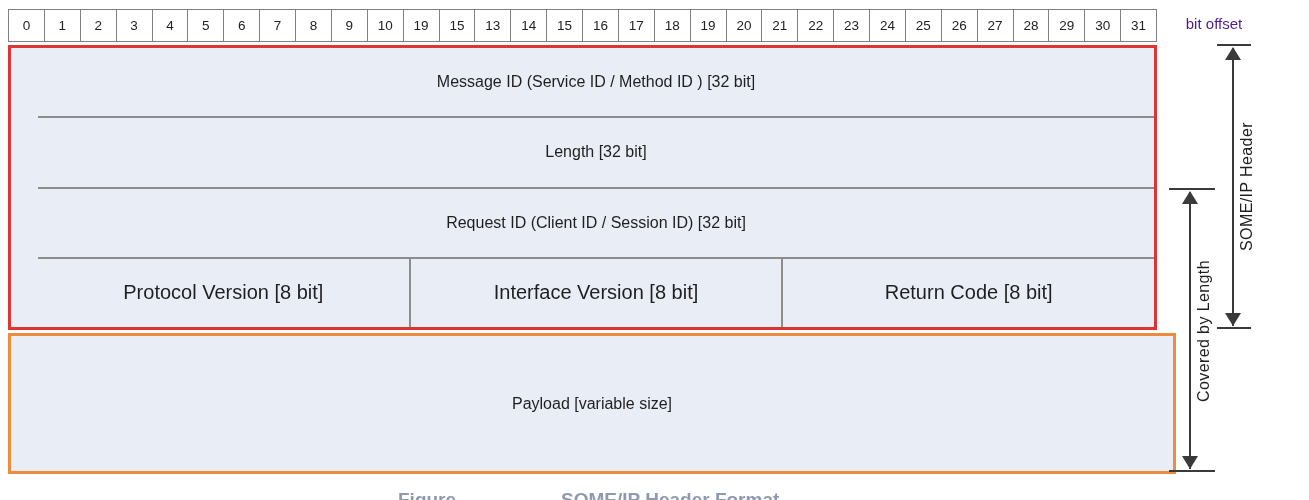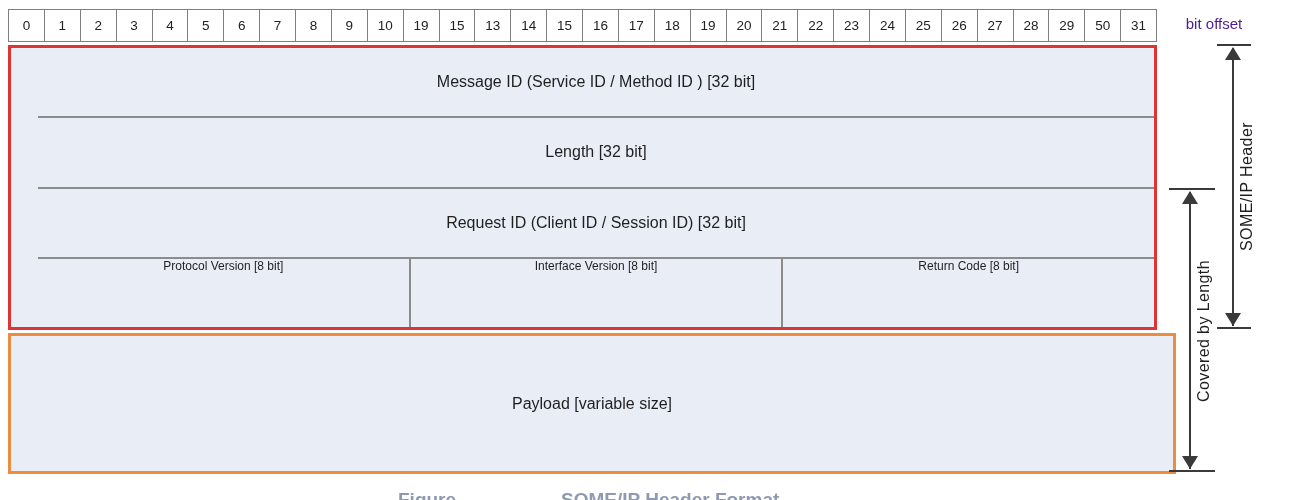--- a/index.html
+++ b/index.html
@@ -37,22 +37,22 @@
     border:3px solid var(--header-border);background:var(--cell-fill);
     display:flex;flex-direction:column;padding-left:27px;
   }
   .hrow{
     flex:1;display:flex;align-items:center;justify-content:center;
     font-size:16px;
   }
   .hrow + .hrow{border-top:2px solid var(--separator);}
   .hrow.cells{padding:0;}
   .hcell{
-    flex:1;display:flex;justify-content:center;height:100%;
-    font-size:12px;
+    flex:1;display:flex;align-items:center;justify-content:center;height:100%;
+    font-size:20px;
   }
   .hcell + .hcell{border-left:2px solid var(--separator);}
   
   .payload-box{
     position:absolute;left:8px;top:333px;width:1168px;height:141px;box-sizing:border-box;
     border:3px solid var(--payload-border);background:var(--cell-fill);
     display:flex;align-items:center;justify-content:center;font-size:16px;
   }
   
   .tick{position:absolute;height:2px;background:var(--arrow-color);}
@@ -103,21 +103,21 @@
       <div class="bit-cell">20</div>
       <div class="bit-cell">21</div>
       <div class="bit-cell">22</div>
       <div class="bit-cell">23</div>
       <div class="bit-cell">24</div>
       <div class="bit-cell">25</div>
       <div class="bit-cell">26</div>
       <div class="bit-cell">27</div>
       <div class="bit-cell">28</div>
       <div class="bit-cell">29</div>
-      <div class="bit-cell">50</div>
+      <div class="bit-cell">30</div>
       <div class="bit-cell">31</div>
     </div>
   <div class="bit-offset-label">bit offset</div>
 
   <div class="header-box">
     <div class="hrow">
       <span>Message ID (Service ID / Method ID ) [32 bit]</span>
     </div>
     <div class="hrow">
       <span>Length [32 bit]</span>

